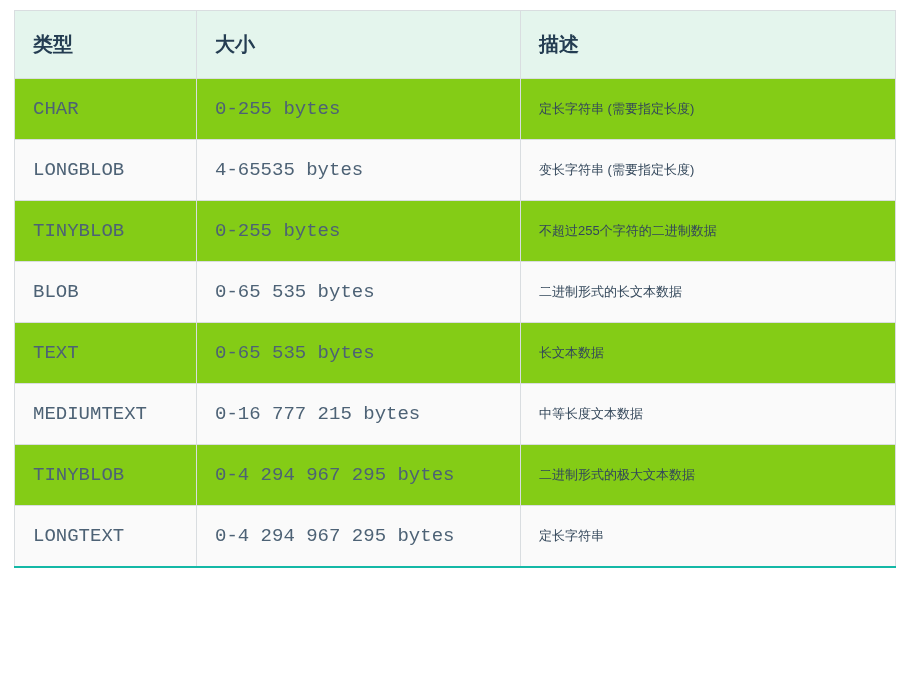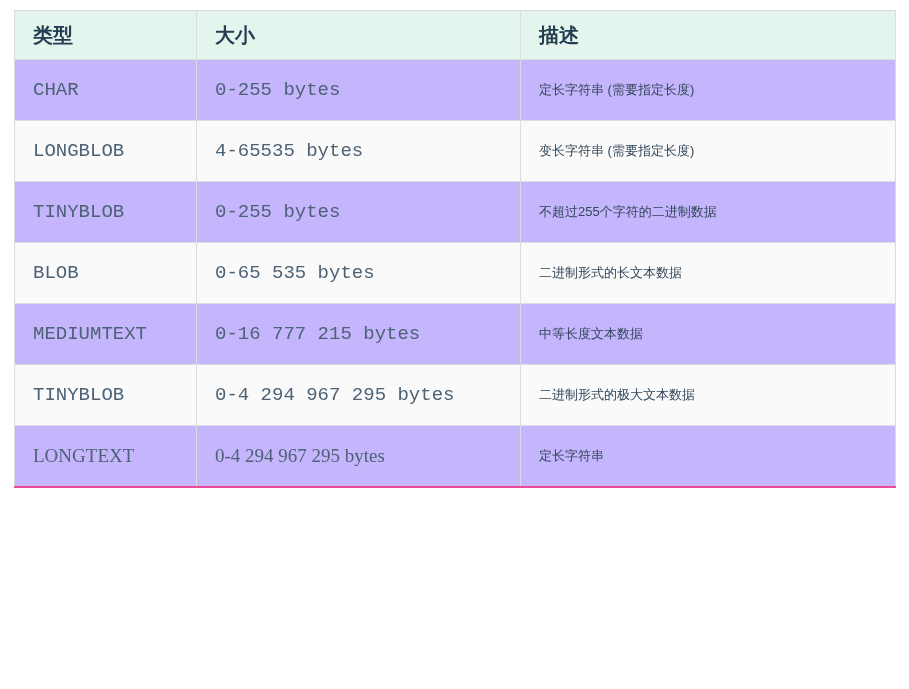--- a/index.html
+++ b/index.html
@@ -29,35 +29,34 @@
     border: 1px solid #d9dde0;
     text-align: left;
     vertical-align: middle;
     padding: 0 10px 0 18px;
     box-sizing: border-box;
     overflow: hidden;
     white-space: nowrap;
   }
   table.ref-table thead th {
     background: #e4f5ed;
-    height: 49px;
+    height: 68px;
     font-size: 20px;
     font-weight: bold;
     color: #243d52;
   }
   table.ref-table tbody td {
     height: 61px;
-    background: #c4b5fd;
+    background: #84cc16;
   }
   table.ref-table tbody tr:nth-child(even) td {
     background: #fafafa;
   }
   table.ref-table tbody tr:last-child td {
-    border-bottom: 2px solid #ec4899;
-    font-family: Liberation Serif, serif;
+    border-bottom: 2px solid #14b8a6;
   }
   .cell-mono {
     font-family: "Liberation Mono", monospace;
     font-size: 19px;
     color: #4d6275;
   }
   .cell-desc {
     font-family: "Liberation Sans", sans-serif;
     font-size: 13px;
     color: #33475a;
@@ -95,20 +94,25 @@
         <td class="cell-mono">TINYBLOB</td>
         <td class="cell-mono">0-255 bytes</td>
         <td class="cell-desc">不超过255个字符的二进制数据</td>
       </tr>
       <tr>
         <td class="cell-mono">BLOB</td>
         <td class="cell-mono">0-65 535 bytes</td>
         <td class="cell-desc">二进制形式的长文本数据</td>
       </tr>
       <tr>
+        <td class="cell-mono">TEXT</td>
+        <td class="cell-mono">0-65 535 bytes</td>
+        <td class="cell-desc">长文本数据</td>
+      </tr>
+      <tr>
         <td class="cell-mono">MEDIUMTEXT</td>
         <td class="cell-mono">0-16 777 215 bytes</td>
         <td class="cell-desc">中等长度文本数据</td>
       </tr>
       <tr>
         <td class="cell-mono">TINYBLOB</td>
         <td class="cell-mono">0-4 294 967 295 bytes</td>
         <td class="cell-desc">二进制形式的极大文本数据</td>
       </tr>
       <tr>

